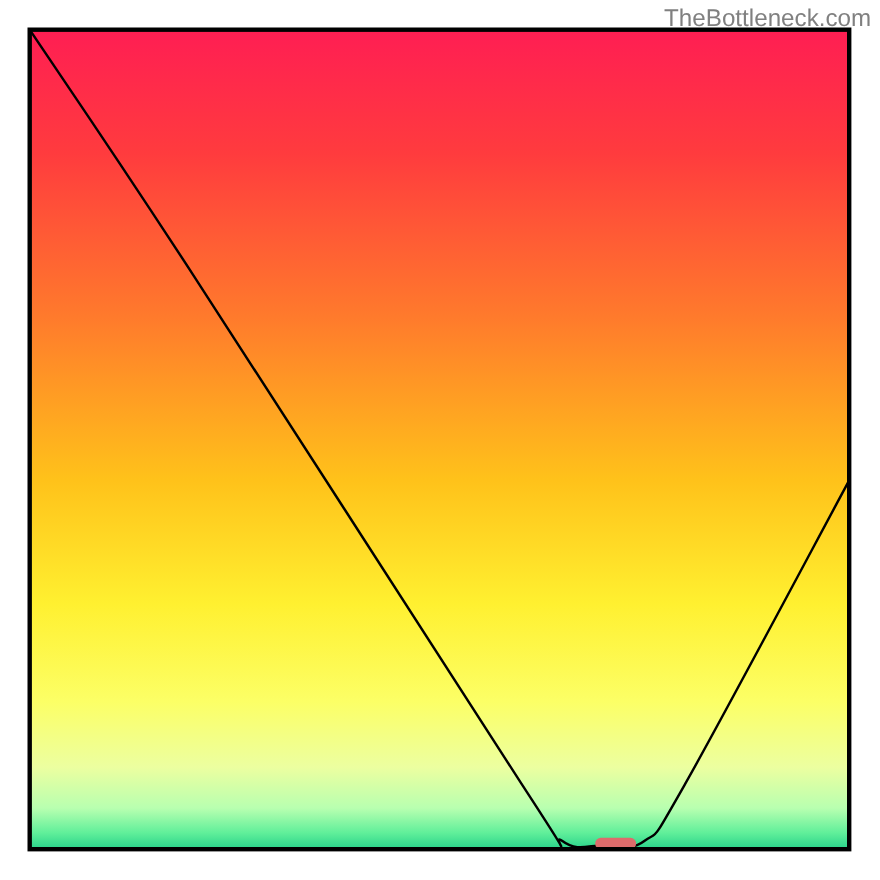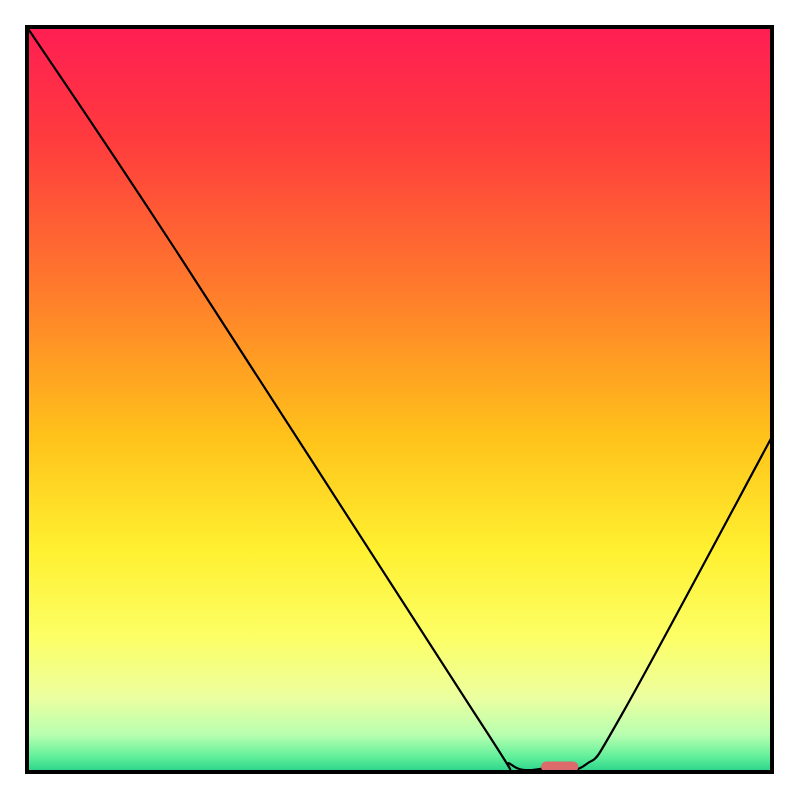--- a/index.html
+++ b/index.html
@@ -25,20 +25,21 @@
     z-index: 10;
   }
   svg {
     display: block;
   }
 </style>
 </head>
 <body>
 
 <div class="chart-container">
+  <div class="watermark">TheBottleneck.com</div>
   <svg id="chart-svg" width="800" height="800">
     <defs>
       <linearGradient id="bg-gradient" x1="0" y1="0" x2="0" y2="1">
           <stop offset="0%" stop-color="#ff1e53"></stop>
           <stop offset="15%" stop-color="#ff3b3e"></stop>
           <stop offset="35%" stop-color="#ff7a2c"></stop>
           <stop offset="55.00000000000001%" stop-color="#ffc21a"></stop>
           <stop offset="70%" stop-color="#fff030"></stop>
           <stop offset="82%" stop-color="#fcff66"></stop>
           <stop offset="90%" stop-color="#ecffa0"></stop>

